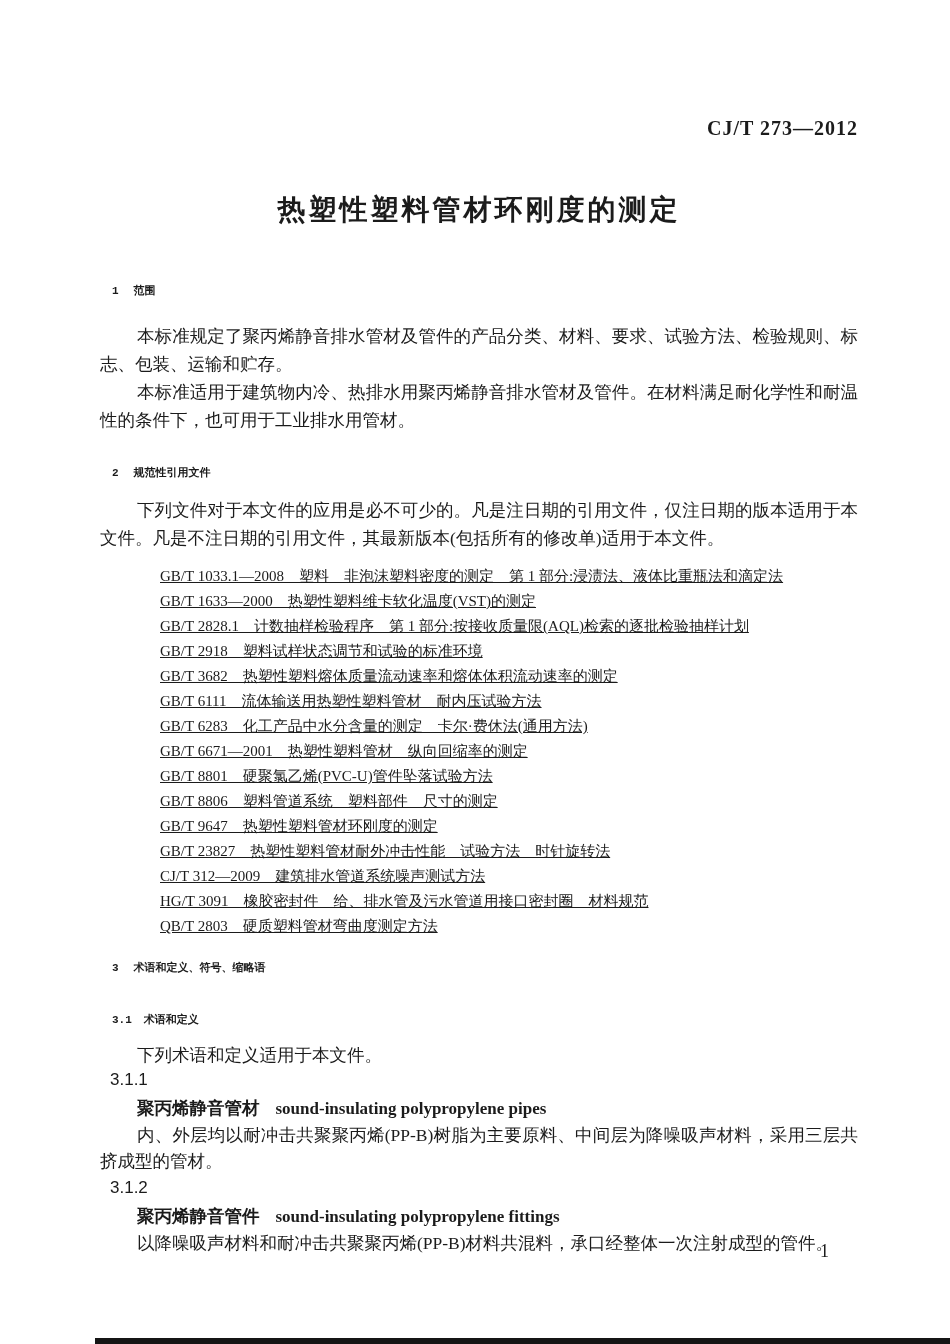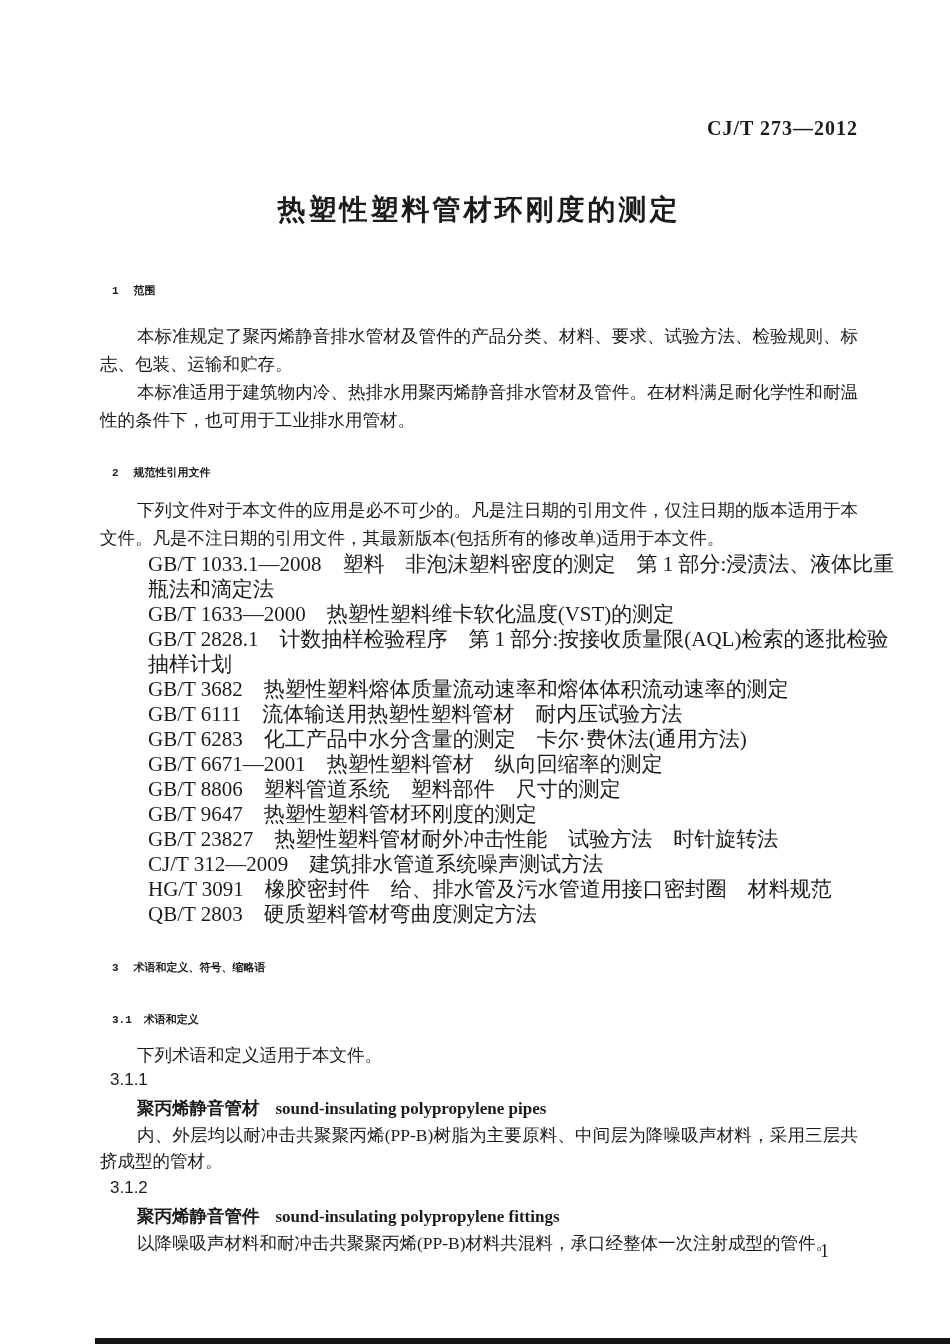--- a/index.html
+++ b/index.html
@@ -41,22 +41,22 @@
     font-size:17.5px;line-height:28px;
     text-align:justify;
     text-indent:37px;
   }
   .para26{
     font-size:17.5px;line-height:26px;
     text-align:justify;
     text-indent:37px;
   }
   .ref-list{
-    list-style:none;margin:0;padding:0 0 0 48px;
-    font-size:21px;line-height:25px;
+    list-style:none;margin:12px;padding:0 0 0 48px;
+    font-size:15px;line-height:25px;text-decoration:underline;
   }
   .term-line{
     padding-left:37px;font-size:17.5px;
   }
   .term-cn{
     font-family:"Liberation Sans","DejaVu Sans",sans-serif;
     font-weight:bold;margin-right:16px;
   }
   .term-en{
     font-family:"Liberation Serif",serif;
@@ -89,24 +89,26 @@
 <div class="abs content-left sec-head" style="top:455px;margin-top:10px;">
   <span class="sec-num">2</span><span>规范性引用文件</span>
 </div>
 
 <div class="abs content-left para" style="top:496px;">下列文件对于本文件的应用是必不可少的。凡是注日期的引用文件，仅注日期的版本适用于本文件。凡是不注日期的引用文件，其最新版本(包括所有的修改单)适用于本文件。</div>
 
 <ul class="abs content-left ref-list" style="top:552px;">
   <li>GB/T 1033.1—2008　塑料　非泡沫塑料密度的测定　第 1 部分:浸渍法、液体比重瓶法和滴定法</li>
   <li>GB/T 1633—2000　热塑性塑料维卡软化温度(VST)的测定</li>
   <li>GB/T 2828.1　计数抽样检验程序　第 1 部分:按接收质量限(AQL)检索的逐批检验抽样计划</li>
+  <li>GB/T 2918　塑料试样状态调节和试验的标准环境</li>
   <li>GB/T 3682　热塑性塑料熔体质量流动速率和熔体体积流动速率的测定</li>
   <li>GB/T 6111　流体输送用热塑性塑料管材　耐内压试验方法</li>
   <li>GB/T 6283　化工产品中水分含量的测定　卡尔·费休法(通用方法)</li>
   <li>GB/T 6671—2001　热塑性塑料管材　纵向回缩率的测定</li>
+  <li>GB/T 8801　硬聚氯乙烯(PVC-U)管件坠落试验方法</li>
   <li>GB/T 8806　塑料管道系统　塑料部件　尺寸的测定</li>
   <li>GB/T 9647　热塑性塑料管材环刚度的测定</li>
   <li>GB/T 23827　热塑性塑料管材耐外冲击性能　试验方法　时针旋转法</li>
   <li>CJ/T 312—2009　建筑排水管道系统噪声测试方法</li>
   <li>HG/T 3091　橡胶密封件　给、排水管及污水管道用接口密封圈　材料规范</li>
   <li>QB/T 2803　硬质塑料管材弯曲度测定方法</li>
 </ul>
 
 <div class="abs content-left sec-head" style="top:960px;">
   <span class="sec-num">3</span><span>术语和定义、符号、缩略语</span>

